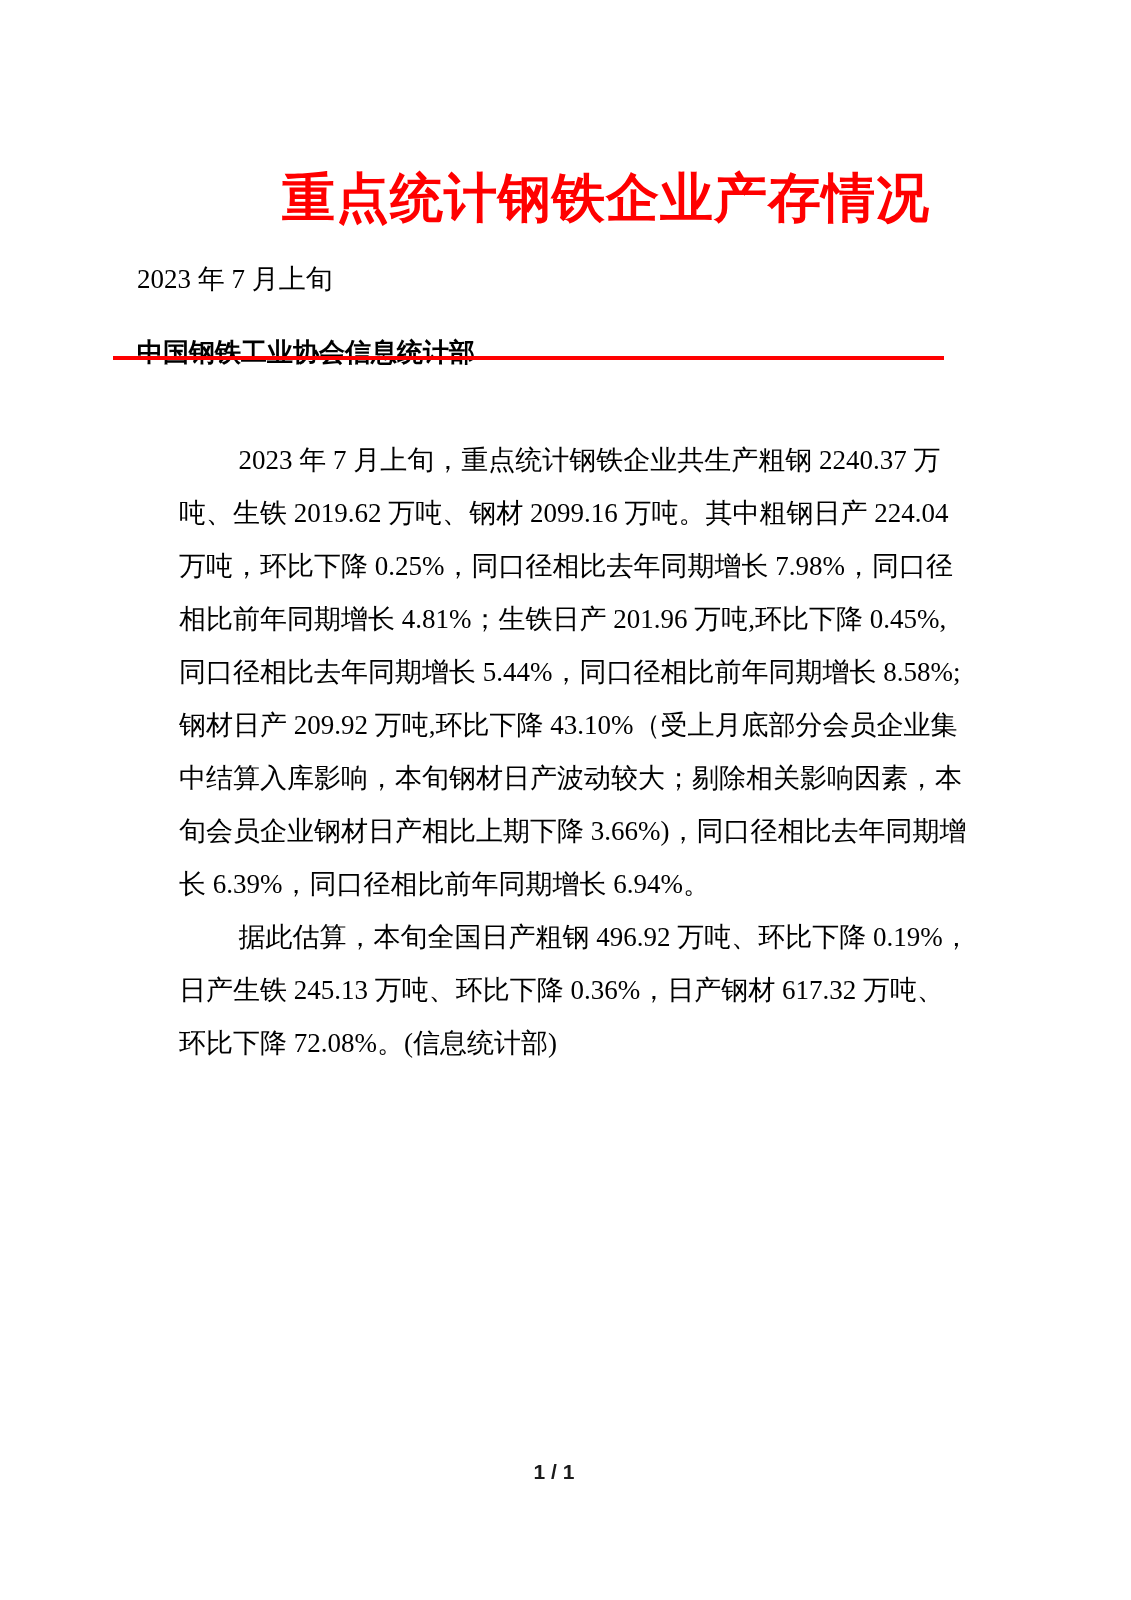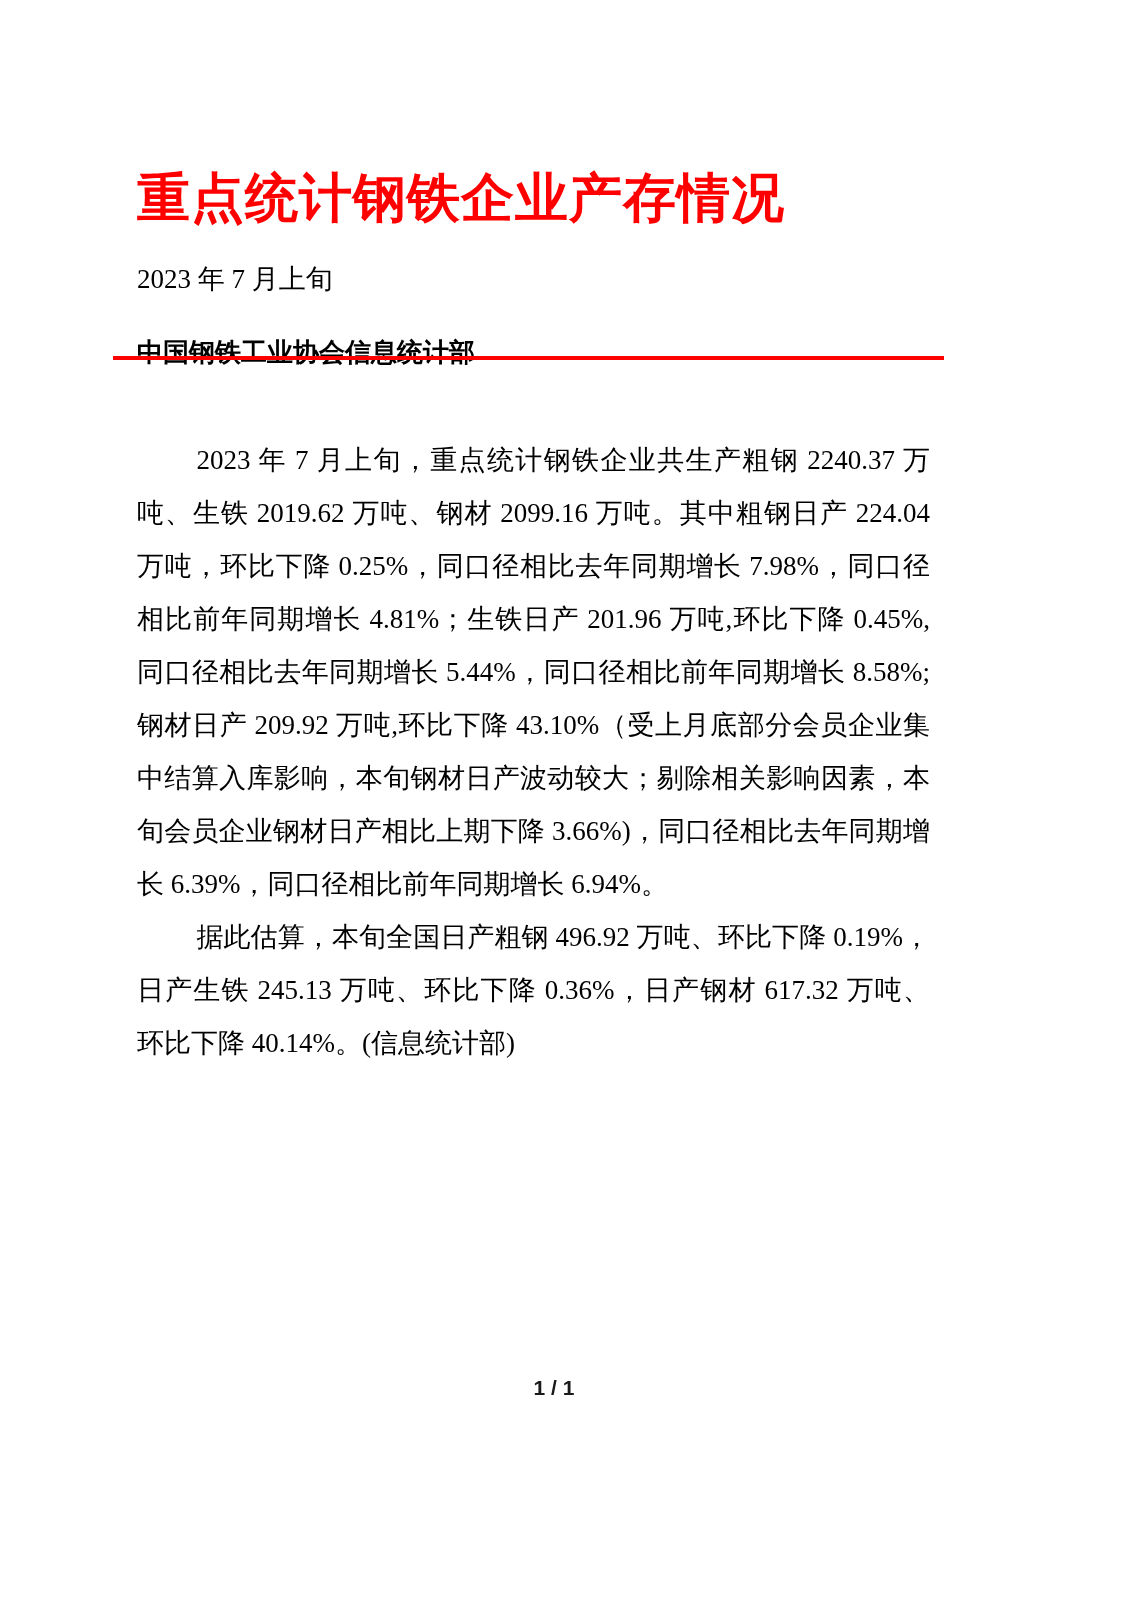--- a/index.html
+++ b/index.html
@@ -10,21 +10,21 @@
     background: #ffffff;
     overflow: hidden;
     font-family: "Liberation Serif", "DejaVu Serif", serif;
     color: #000000;
   }
   .doc-title {
     position: absolute;
     top: 166px;
     left: 137px;
     width: 793px;
-    text-align: left;
+    text-align: right;
     font-family: "Liberation Sans", "DejaVu Sans", sans-serif;
     font-weight: bold;
     font-size: 53px;
     line-height: 1.2;
     color: #ff0000;
     letter-spacing: 1px;
     white-space: nowrap;
   }
   .doc-subtitle {
     position: absolute;
@@ -60,27 +60,28 @@
     font-size: 27px;
   }
   .para { margin: 0; padding: 0; }
   .line {
     height: 53px;
     line-height: 53px;
     text-align: justify;
     text-align-last: justify;
     white-space: nowrap;
     overflow: visible;
+    margin-left: 42px;
   }
   .line.first { text-indent: 2.2em; }
   .line.end { text-align-last: left; }
   .para-gap { height: 64px; }
   .page-number {
     position: absolute;
-    top: 1376px;
+    top: 1460px;
     left: 0;
     width: 1108px;
     text-align: center;
     font-family: "Liberation Sans", "DejaVu Sans", sans-serif;
     font-weight: bold;
     font-size: 21px;
     color: #1a1a1a;
   }
 </style>
 </head>
@@ -106,21 +107,21 @@
       <div class="line">同口径相比去年同期增长 5.44%，同口径相比前年同期增长 8.58%;</div>
       <div class="line">钢材日产 209.92 万吨,环比下降 43.10%（受上月底部分会员企业集</div>
       <div class="line">中结算入库影响，本旬钢材日产波动较大；剔除相关影响因素，本</div>
       <div class="line">旬会员企业钢材日产相比上期下降 3.66%)，同口径相比去年同期增</div>
       <div class="line end">长 6.39%，同口径相比前年同期增长 6.94%。</div>
     </div>
 
     <div class="para">
       <div class="line first">据此估算，本旬全国日产粗钢 496.92 万吨、环比下降 0.19%，</div>
       <div class="line">日产生铁 245.13 万吨、环比下降 0.36%，日产钢材 617.32 万吨、</div>
-      <div class="line end">环比下降 40.14%。(信息统计部)</div>
+      <div class="line end">环比下降 72.08%。(信息统计部)</div>
     </div>
 
     <div class="para-gap"></div>
 
 
   </div>
 
   <div class="page-number">1 / 1</div>
 
 </div>

